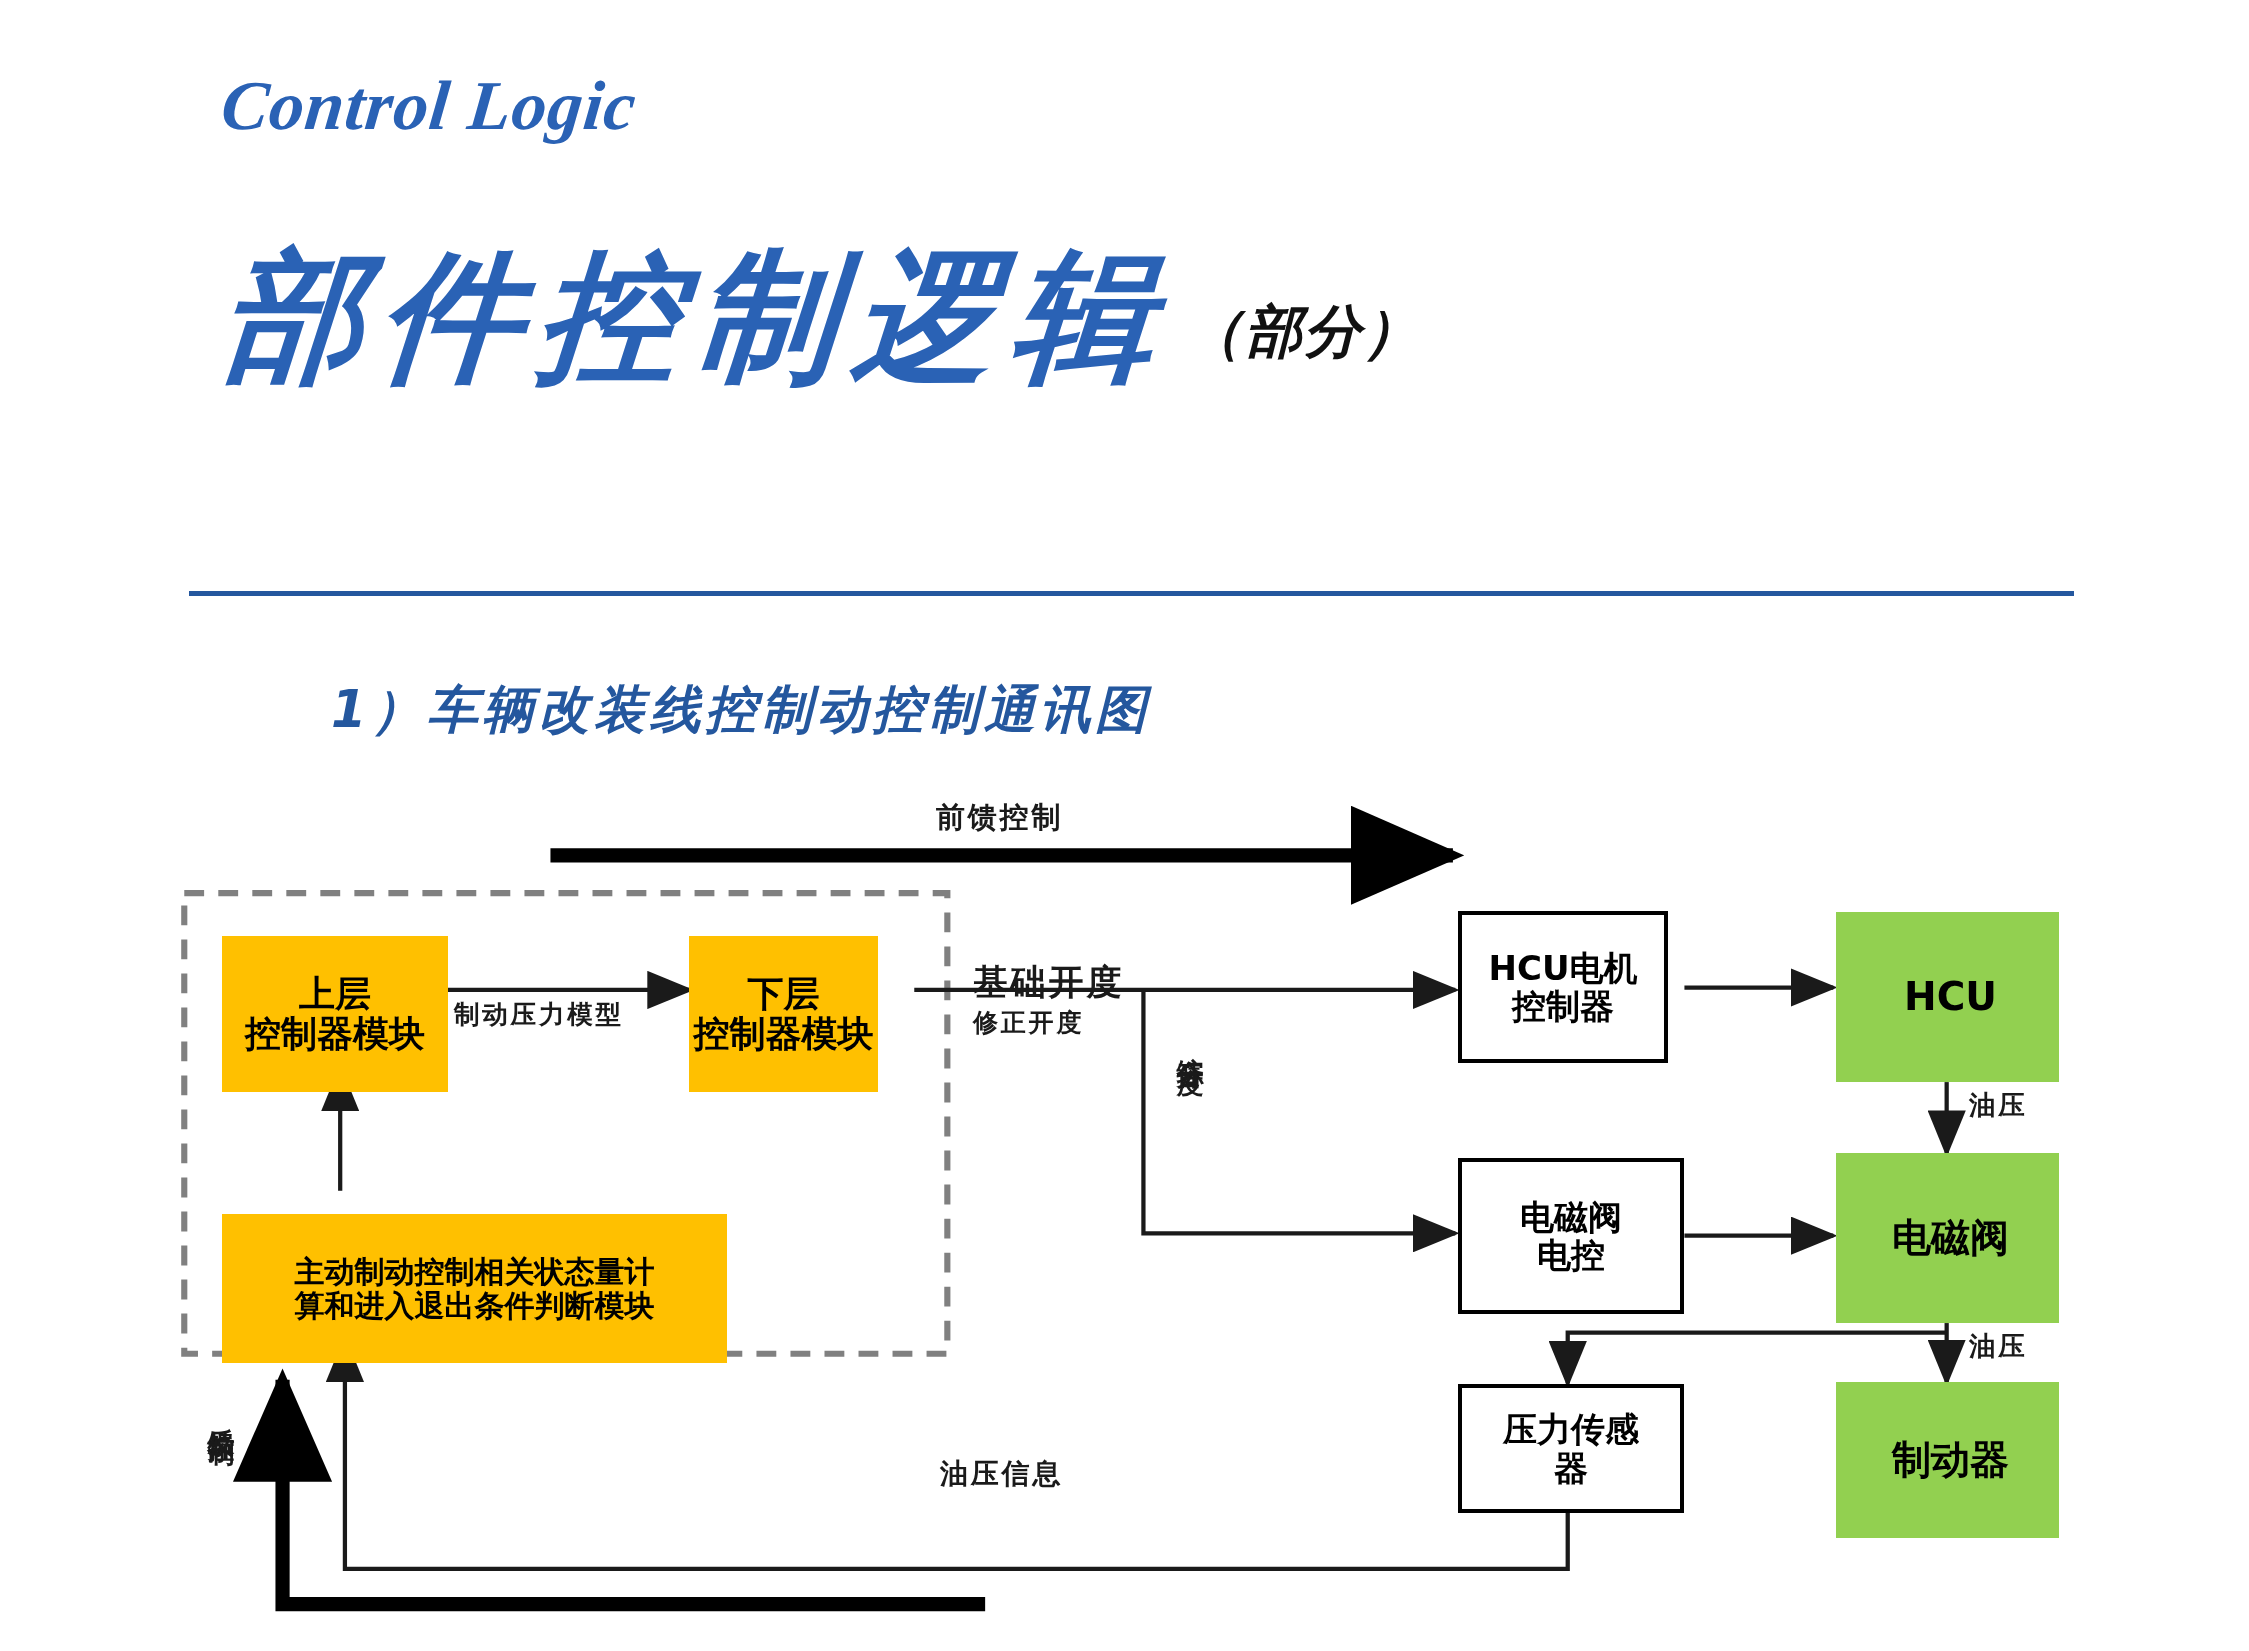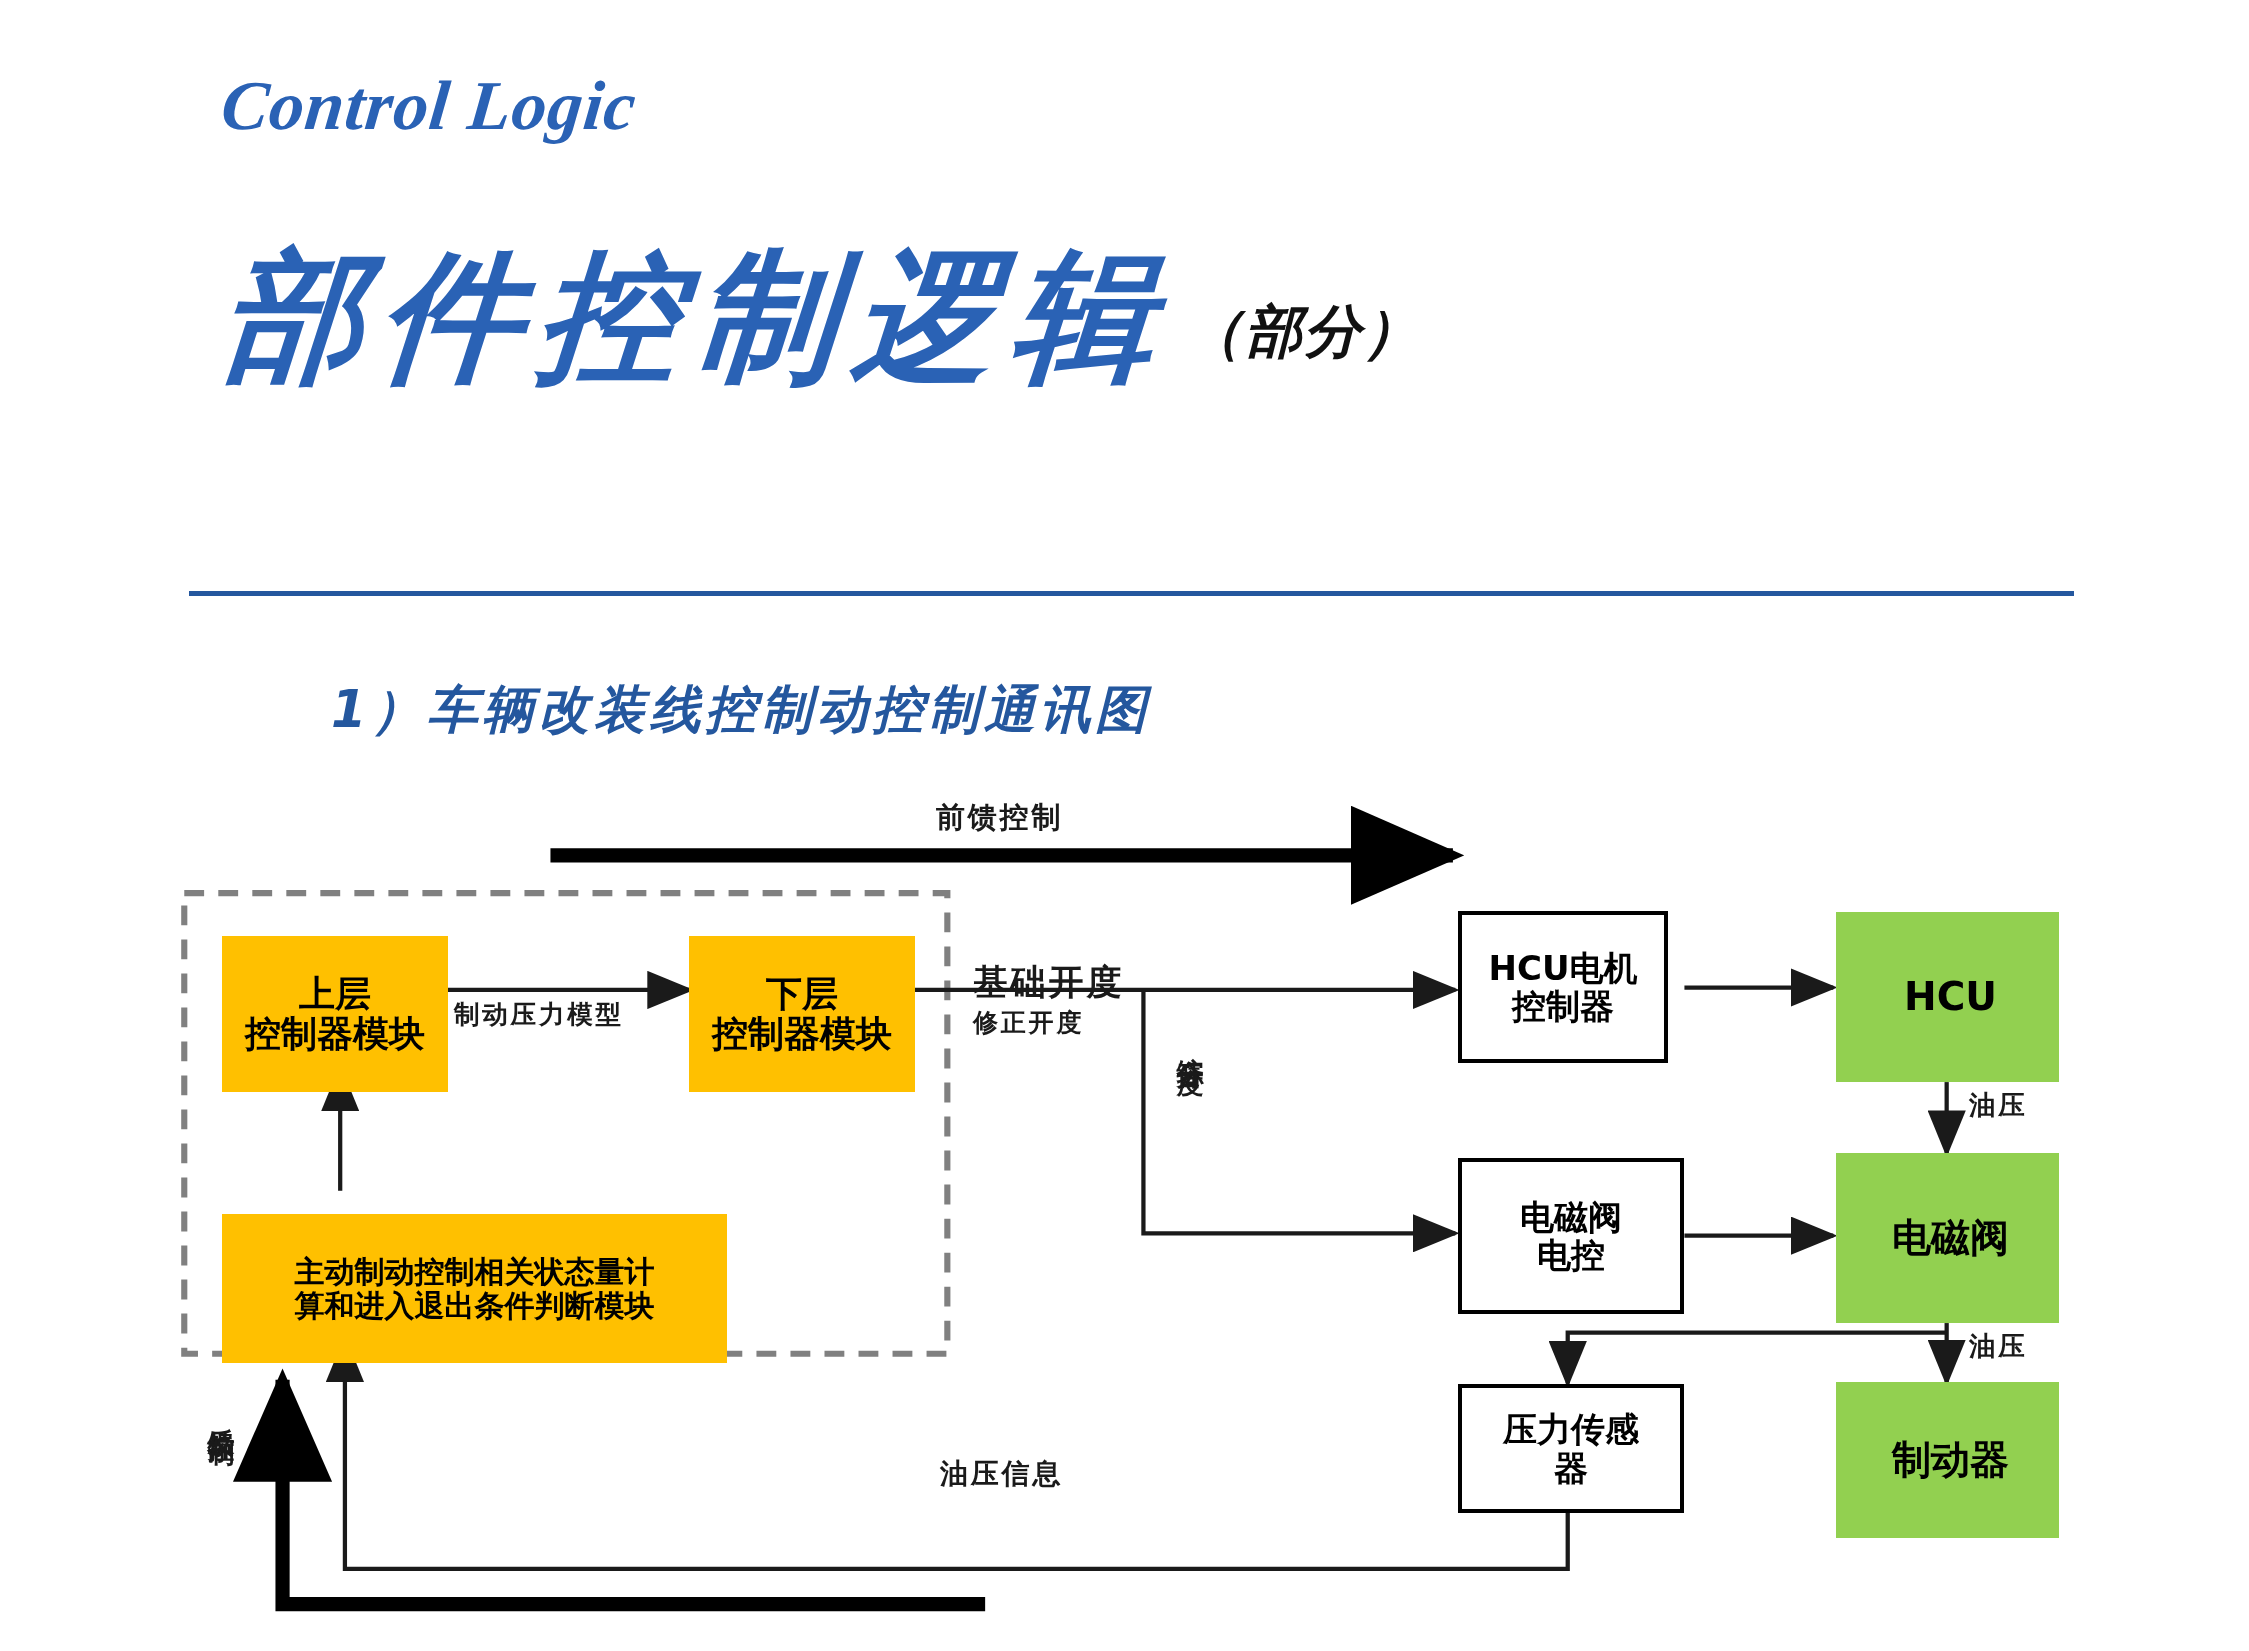--- a/index.html
+++ b/index.html
@@ -175,21 +175,21 @@
     <path d="M4120,2820 L3318,2820 L3318,2928" fill="none" stroke="#1a1a1a" stroke-width="9" marker-end="url(#ah)"></path>
 
     <path d="M3318,3200 L3318,3320 L730,3320 L730,2835" fill="none" stroke="#1a1a1a" stroke-width="9" marker-end="url(#ah)"></path>
 
     <path d="M2085,3395 L598,3395 L598,2920" fill="none" stroke="#000000" stroke-width="30" marker-end="url(#ahBold)"></path>
   </svg>
 
   <div class="node orange" style="left:222px; top:912px; width:226px; height:156px; font-size:36px;">上层
 控制器模块</div>
 
-  <div class="node orange" style="left:689px; top:912px; width:226px; height:156px; font-size:36px;">下层
+  <div class="node orange" style="left:689px; top:912px; width:189px; height:156px; font-size:36px;">下层
 控制器模块</div>
 
   <div class="node orange" style="left:222px; top:1190px; width:505px; height:149px; font-size:30px;">主动制动控制相关状态量计
 算和进入退出条件判断模块</div>
 
 
   <div class="node white" style="left:1458px; top:911px; width:210px; height:152px; font-size:34px;">HCU电机
 控制器</div>
 
   <div class="node white" style="left:1458px; top:1158px; width:226px; height:156px; font-size:34px;">电磁阀

